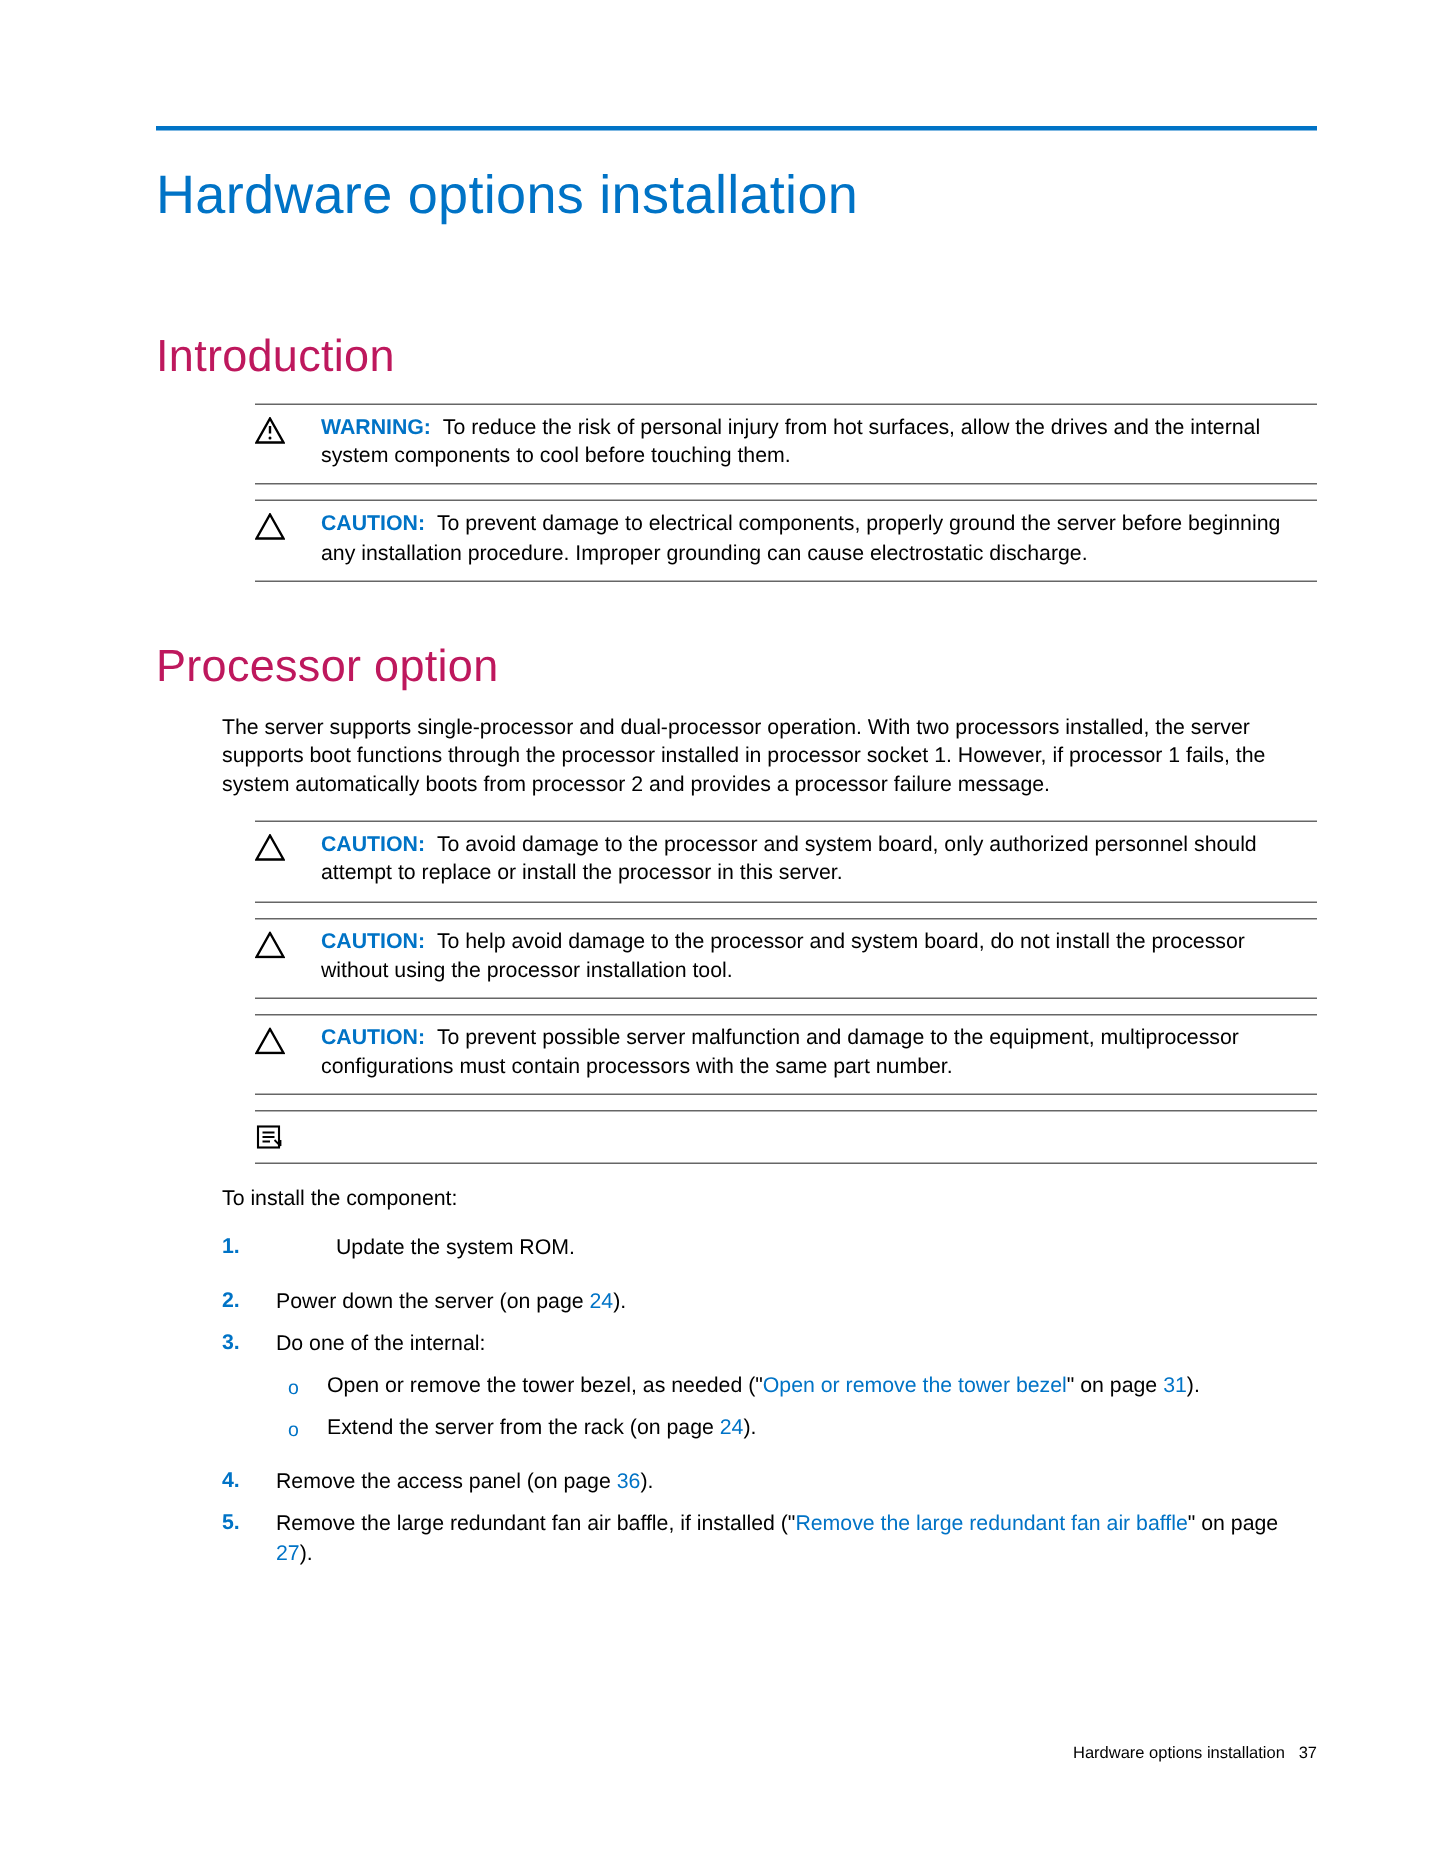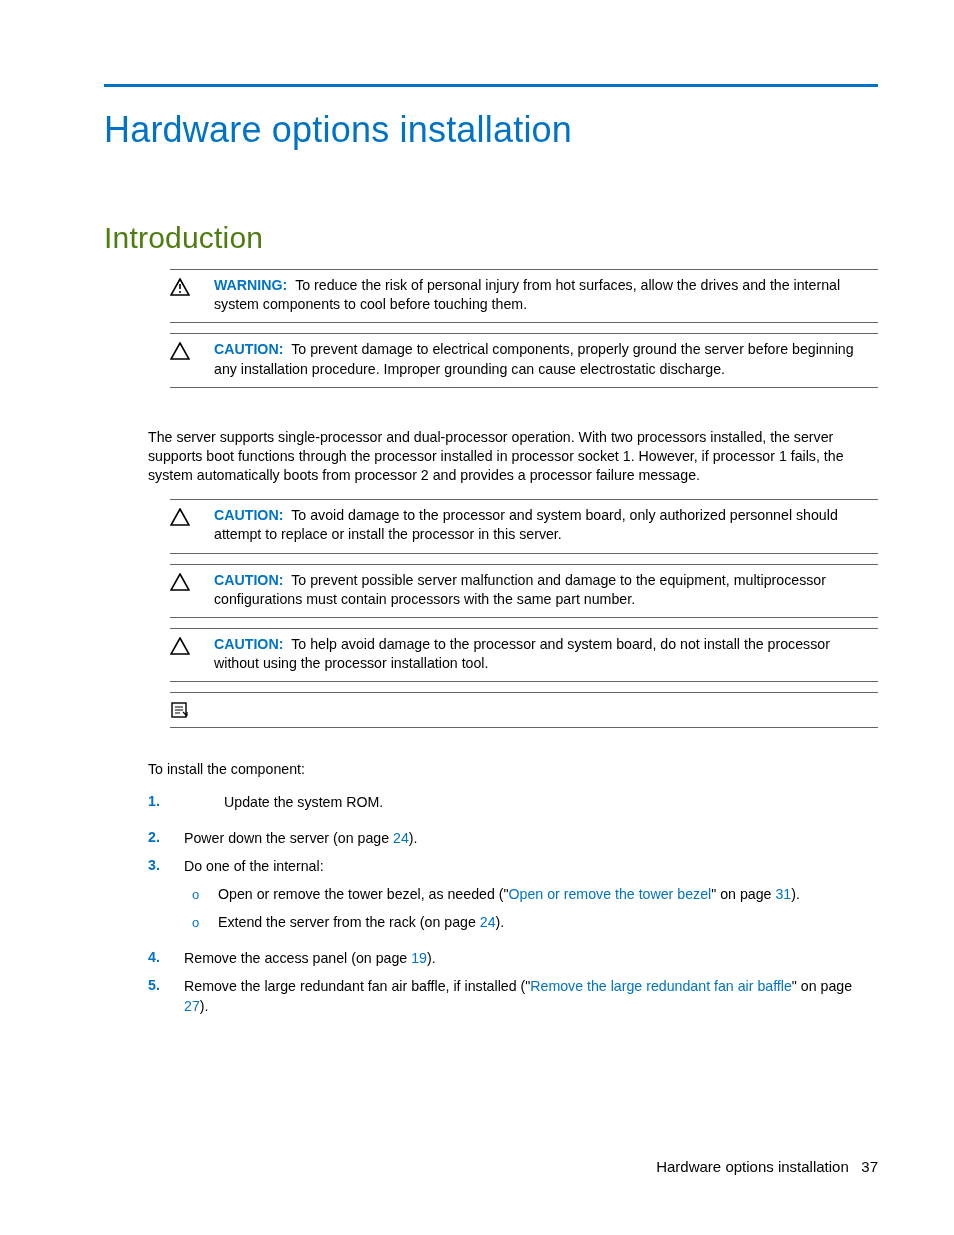--- a/index.html
+++ b/index.html
@@ -21,21 +21,21 @@
   .h1 {
     font-size: 36px;
     font-weight: 300;
     color: #0073c6;
     margin-bottom: 70px;
     letter-spacing: 0.2px;
   }
   .h2 {
     font-size: 30px;
     font-weight: 300;
-    color: #4d7c0f;
+    color: #be185d;
     margin-bottom: 14px;
     letter-spacing: 0.2px;
   }
   .body-text {
     font-size: 14.2px;
     line-height: 1.35;
     color: #000;
     margin-left: 44px;
     margin-bottom: 14px;
   }
@@ -105,21 +105,21 @@
     font-size: 14.2px;
     line-height: 1.4;
   }
   .link {
     color: #0073c6;
   }
   .footer {
     position: absolute;
     bottom: 60px;
     right: 76px;
-    font-size: 15px;
+    font-size: 11px;
     color: #000;
   }
   svg { display: block; }
 </style>
 </head>
 <body>
 
 <div class="page">
   <div class="top-rule"></div>
 
@@ -152,20 +152,21 @@
       </div>
       <div class="notice-text">
         <span class="notice-label">CAUTION:</span>
         &nbsp;<span>To prevent damage to electrical components, properly ground the server before beginning any installation procedure. Improper grounding can cause electrostatic discharge.</span>
       </div>
     </div>
   </div>
 
   <div class="section-gap"></div>
 
+  <div class="h2">Processor option</div>
   <div class="body-text">The server supports single-processor and dual-processor operation. With two processors installed, the server supports boot functions through the processor installed in processor socket 1. However, if processor 1 fails, the system automatically boots from processor 2 and provides a processor failure message.</div>
 
   <div class="notice-block">
     <div class="notice-row">
       <div class="notice-icon">
         <svg width="20" height="18" viewBox="0 0 20 18">
             <path d="M10 1 L19 17 L1 17 Z" fill="none" stroke="#000" stroke-width="1.6"></path>
           </svg>
       </div>
       <div class="notice-text">
@@ -177,52 +178,52 @@
 
   <div class="notice-block">
     <div class="notice-row">
       <div class="notice-icon">
         <svg width="20" height="18" viewBox="0 0 20 18">
             <path d="M10 1 L19 17 L1 17 Z" fill="none" stroke="#000" stroke-width="1.6"></path>
           </svg>
       </div>
       <div class="notice-text">
         <span class="notice-label">CAUTION:</span>
+        &nbsp;<span>To help avoid damage to the processor and system board, do not install the processor without using the processor installation tool.</span>
+      </div>
+    </div>
+  </div>
+
+  <div class="notice-block">
+    <div class="notice-row">
+      <div class="notice-icon">
+        <svg width="20" height="18" viewBox="0 0 20 18">
+            <path d="M10 1 L19 17 L1 17 Z" fill="none" stroke="#000" stroke-width="1.6"></path>
+          </svg>
+      </div>
+      <div class="notice-text">
+        <span class="notice-label">CAUTION:</span>
         &nbsp;<span>To prevent possible server malfunction and damage to the equipment, multiprocessor configurations must contain processors with the same part number.</span>
-      </div>
-    </div>
-  </div>
-
-  <div class="notice-block">
-    <div class="notice-row">
-      <div class="notice-icon">
-        <svg width="20" height="18" viewBox="0 0 20 18">
-            <path d="M10 1 L19 17 L1 17 Z" fill="none" stroke="#000" stroke-width="1.6"></path>
-          </svg>
-      </div>
-      <div class="notice-text">
-        <span class="notice-label">CAUTION:</span>
-        &nbsp;<span>To help avoid damage to the processor and system board, do not install the processor without using the processor installation tool.</span>
       </div>
     </div>
   </div>
 
   <div class="notice-block">
     <div class="notice-row">
       <div class="notice-icon">
         <svg width="20" height="18" viewBox="0 0 20 18">
             <rect x="2" y="2" width="14" height="14" fill="none" stroke="#000" stroke-width="1.4"></rect>
             <path d="M5 6 L13 6 M5 9 L13 9 M5 12 L10 12" stroke="#000" stroke-width="1.2"></path>
             <path d="M13 11 L17 15 M17 11 L17 15" stroke="#000" stroke-width="1.2"></path>
           </svg>
       </div>
     </div>
   </div>
 
-  <div class="body-text" style="margin-top:32px;">To install the component:</div>
+  <div class="body-text" style="margin-top:14px;">To install the component:</div>
 
   <div class="ol">
 
     <div class="ol-item">
       <div class="ol-num">1.</div>
       <div class="ol-body">
         <p>Update the system ROM.</p>
       </div>
     </div>
 
@@ -250,21 +251,21 @@
               <span>Extend the server from the rack (on page </span><span class="link">24</span><span>).</span>
             </div>
           </div>
         </div>
       </div>
     </div>
 
     <div class="ol-item">
       <div class="ol-num">4.</div>
       <div class="ol-body">
-        <span>Remove the access panel (on page </span><span class="link">19</span><span>).</span>
+        <span>Remove the access panel (on page </span><span class="link">36</span><span>).</span>
       </div>
     </div>
 
     <div class="ol-item">
       <div class="ol-num">5.</div>
       <div class="ol-body">
         <span>Remove the large redundant fan air baffle, if installed ("</span><span class="link">Remove the large redundant fan air baffle</span><span>" on page </span><span class="link">27</span><span>).</span>
       </div>
     </div>
 

